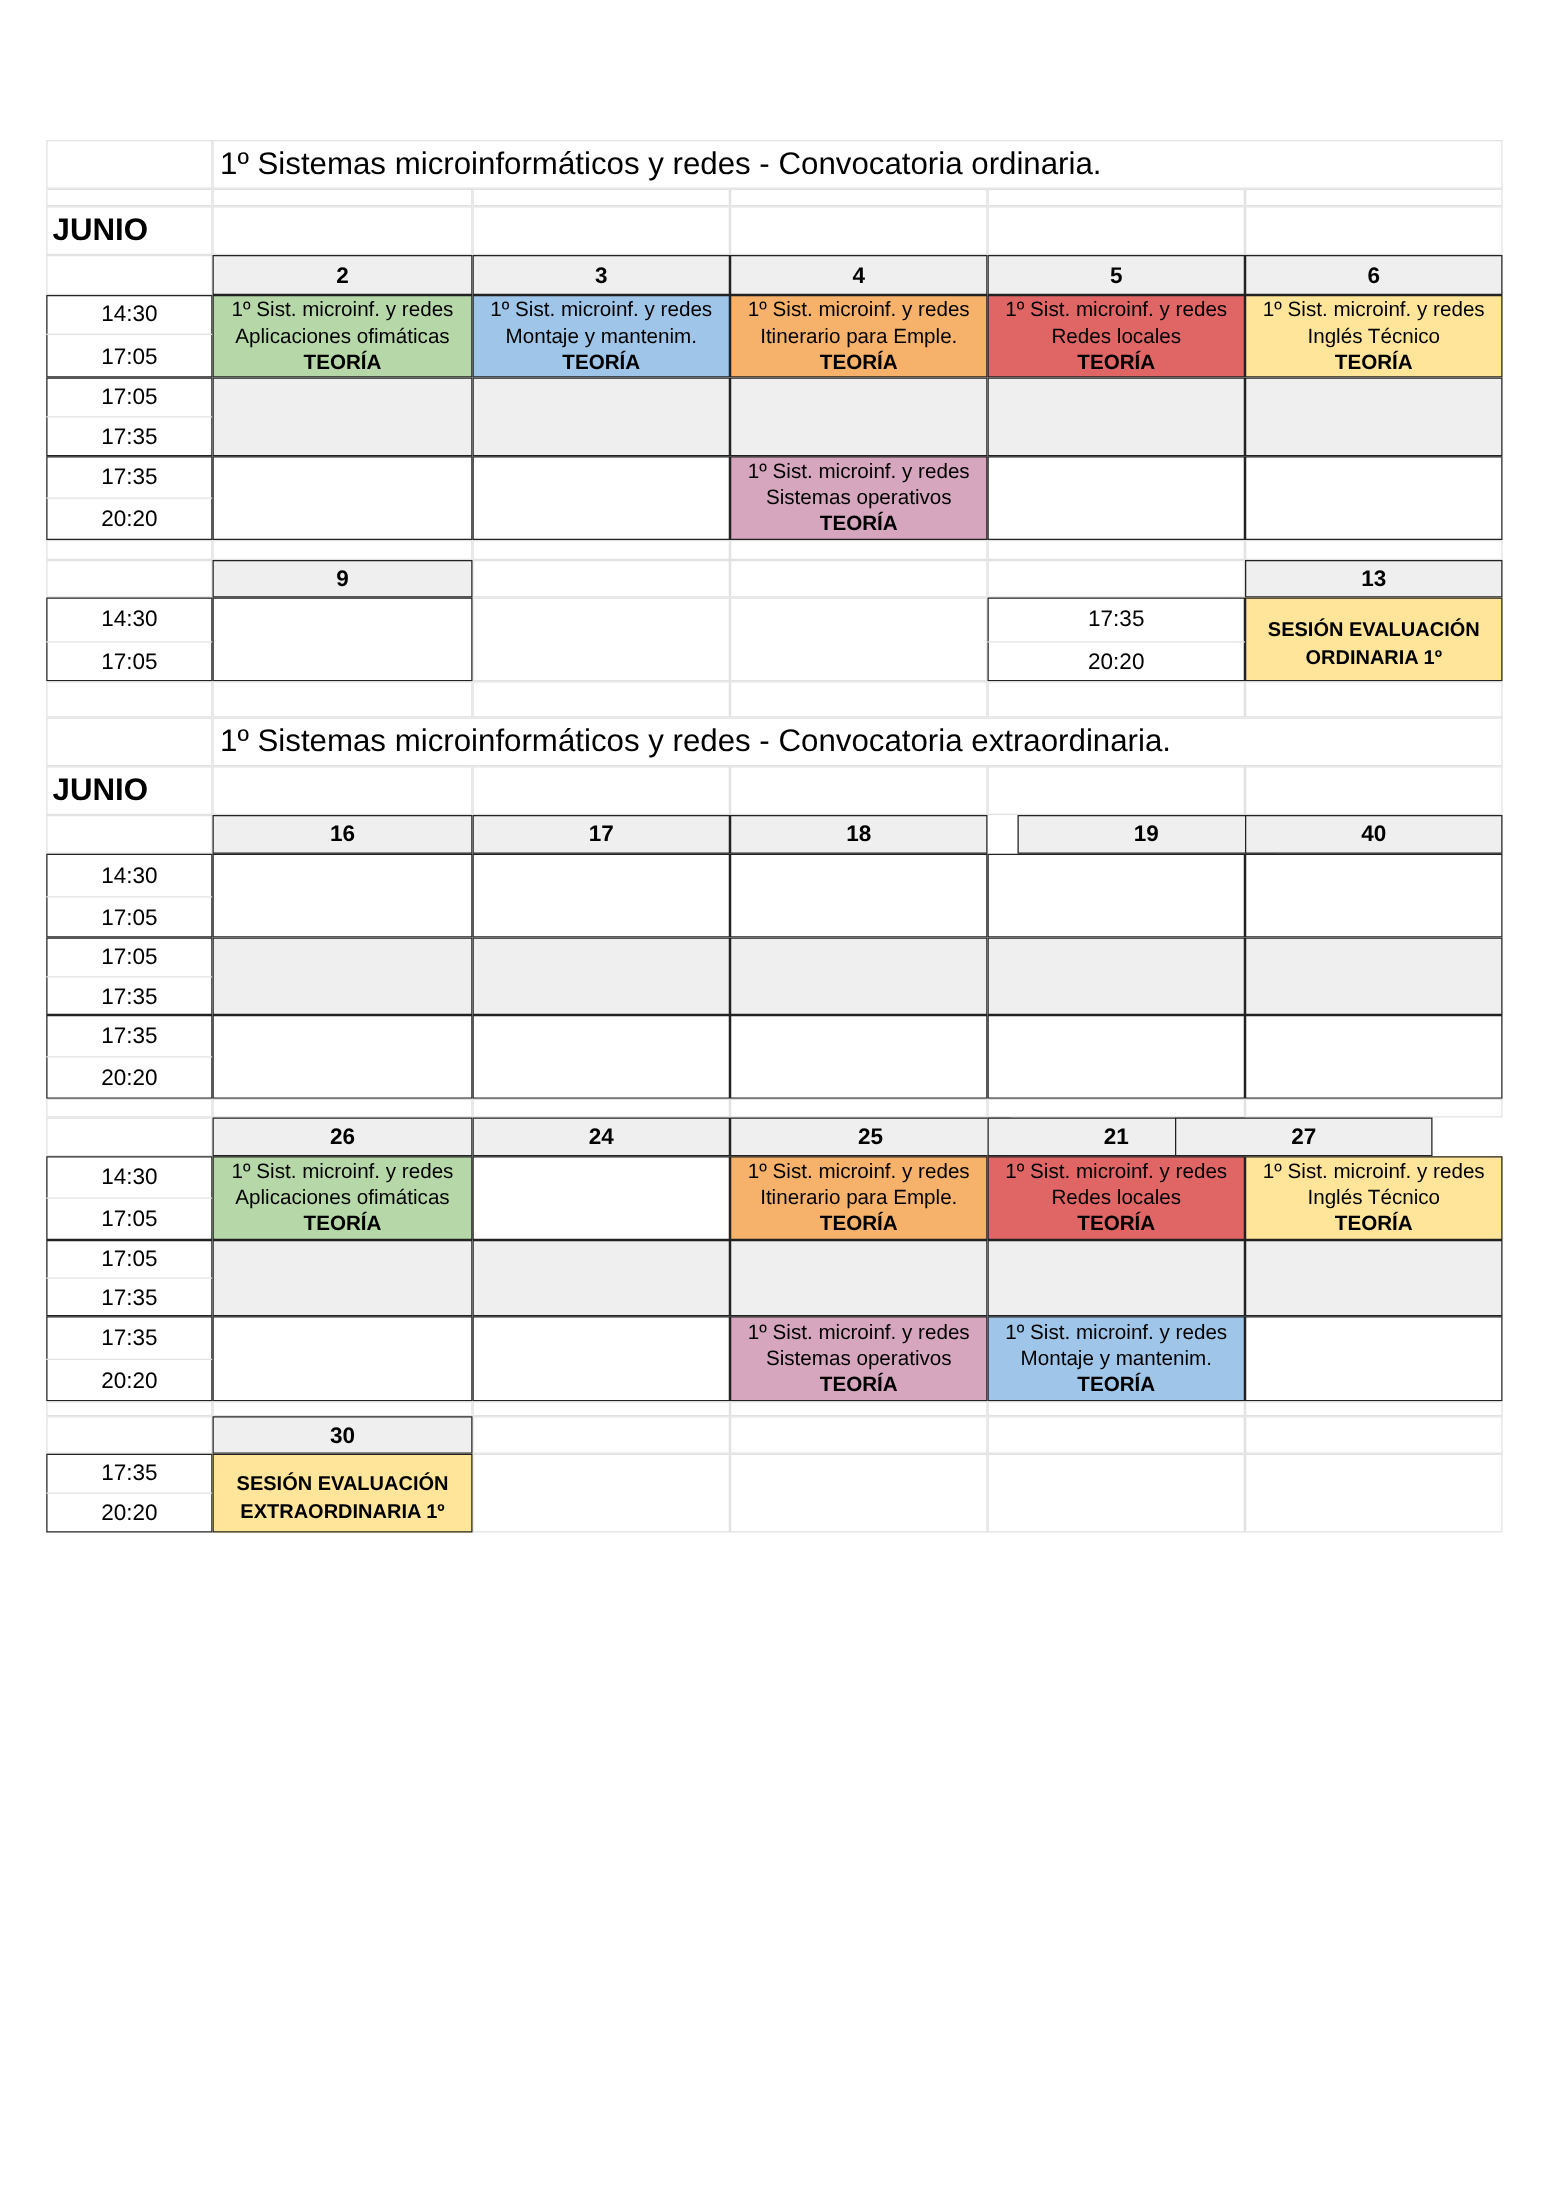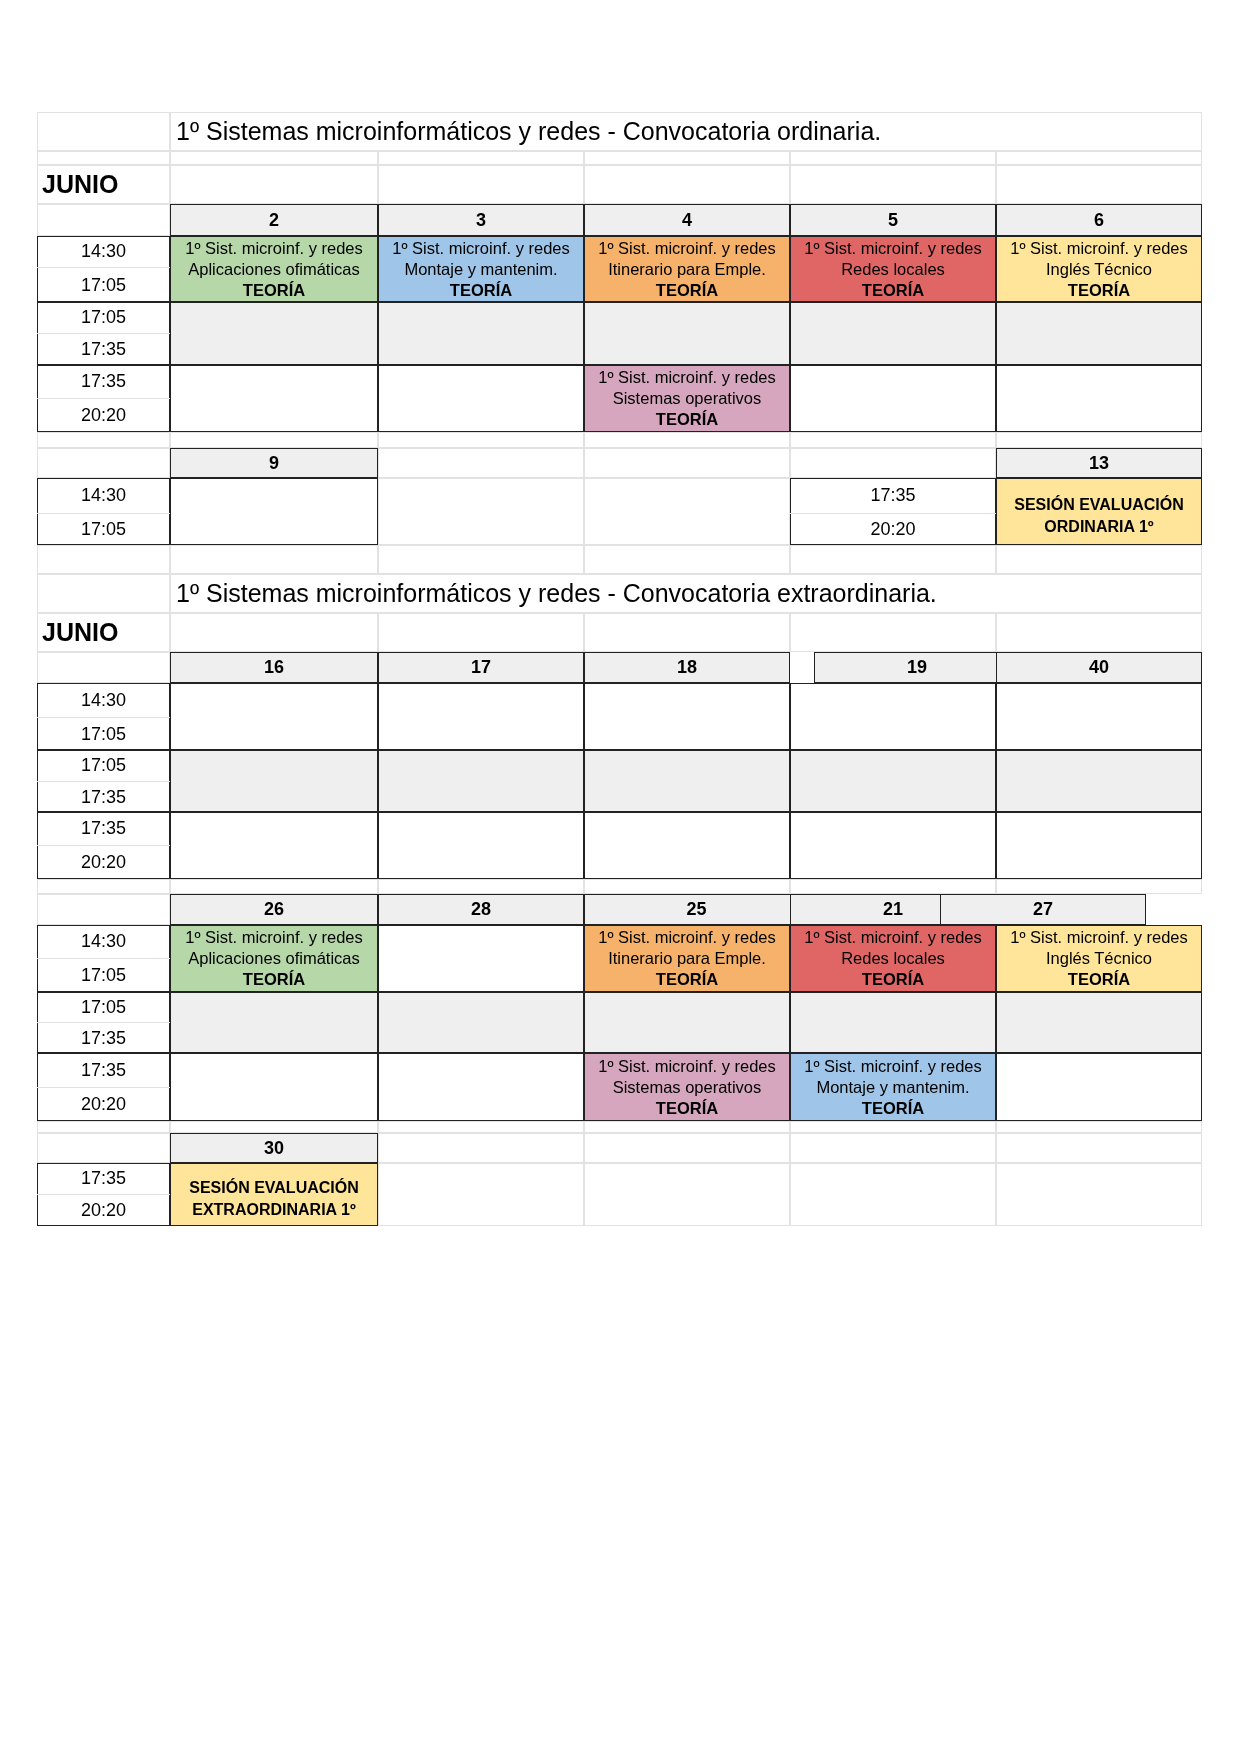--- a/index.html
+++ b/index.html
@@ -163,21 +163,21 @@
     <div class="abs blk gray" style="left: 996px; top: 750px; width: 206px; height: 62px;"></div>
     <div class="abs blk" style="left: 996px; top: 812px; width: 206px; height: 67px;"></div>
     <div class="abs grid" style="left: 37px; top: 879px; width: 133px; height: 15px;"></div>
     <div class="abs grid" style="left: 170px; top: 879px; width: 208px; height: 15px;"></div>
     <div class="abs grid" style="left: 378px; top: 879px; width: 206px; height: 15px;"></div>
     <div class="abs grid" style="left: 584px; top: 879px; width: 206px; height: 15px;"></div>
     <div class="abs grid" style="left: 790px; top: 879px; width: 206px; height: 15px;"></div>
     <div class="abs grid" style="left: 996px; top: 879px; width: 206px; height: 15px;"></div>
     <div class="abs grid" style="left: 37px; top: 894px; width: 133px; height: 31px;"></div>
     <div class="abs dayhdr" style="left: 170px; top: 894px; width: 208px; height: 31px;">26</div>
-    <div class="abs dayhdr" style="left: 378px; top: 894px; width: 206px; height: 31px;">28</div>
+    <div class="abs dayhdr" style="left: 378px; top: 894px; width: 206px; height: 31px;">24</div>
     <div class="abs dayhdr" style="left: 584px; top: 894px; width: 225px; height: 31px;">25</div>
     <div class="abs dayhdr" style="left: 790px; top: 894px; width: 206px; height: 31px;">21</div>
     <div class="abs dayhdr" style="left: 940px; top: 894px; width: 206px; height: 31px;">27</div>
     <div class="abs blk" style="left: 37px; top: 925px; width: 133px; height: 67px;"></div>
     <div class="abs time" style="left: 37px; top: 925px; width: 133px; height: 33px;">14:30</div>
     <div class="abs time sub" style="left: 37px; top: 958px; width: 133px; height: 34px;">17:05</div>
     <div class="abs blk" style="left: 37px; top: 992px; width: 133px; height: 61px;"></div>
     <div class="abs time" style="left: 37px; top: 992px; width: 133px; height: 30px;">17:05</div>
     <div class="abs time sub" style="left: 37px; top: 1022px; width: 133px; height: 31px;">17:35</div>
     <div class="abs blk" style="left: 37px; top: 1053px; width: 133px; height: 68px;"></div>

